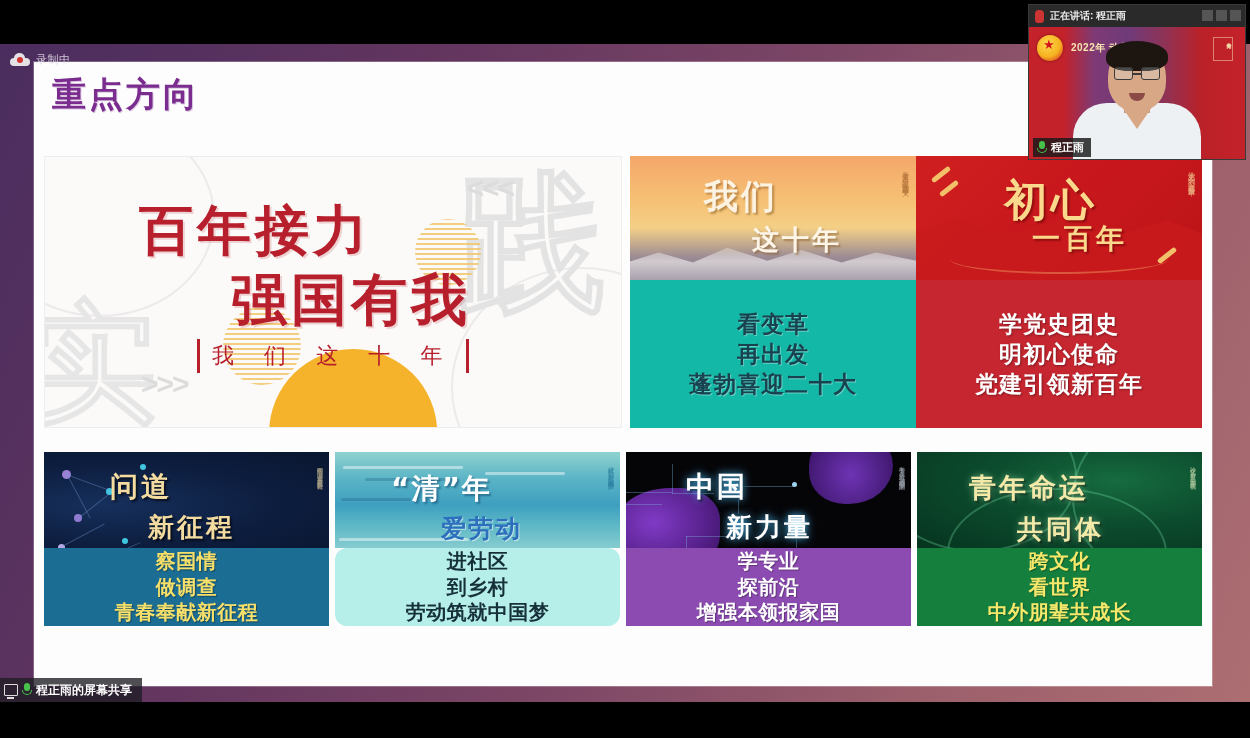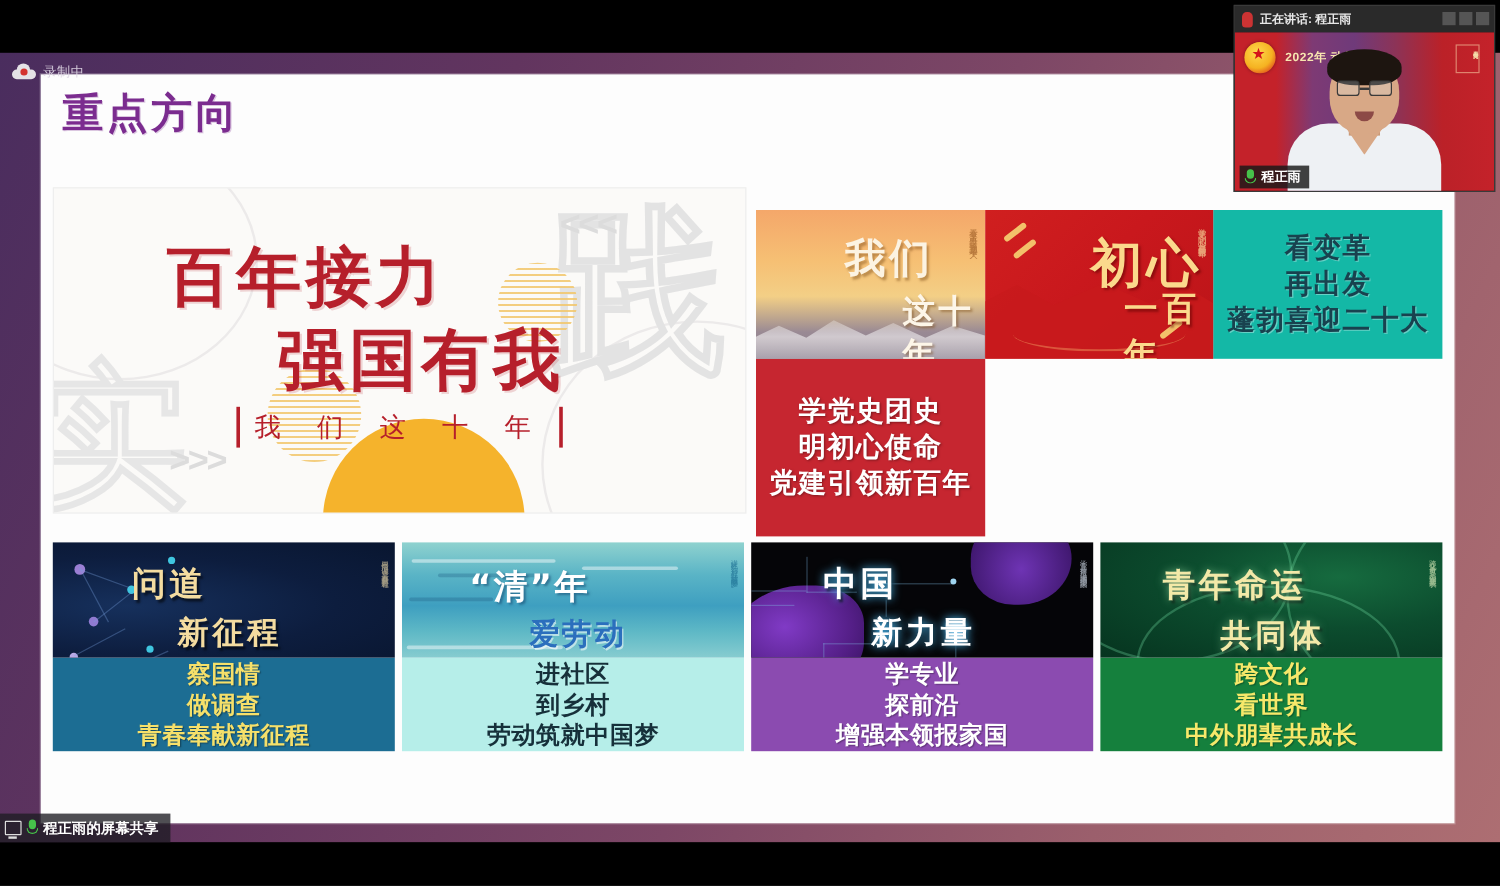--- a/index.html
+++ b/index.html
@@ -84,21 +84,21 @@
   .hero-l2{ position:absolute; left:186px; top:106px; font-size:56px; font-weight:bold;
     color:#b61f2b; letter-spacing:4px;
     font-family:"DejaVu Sans","Liberation Sans",sans-serif;
     text-shadow:2px 2px 0 rgba(182,31,43,.18); }
   .hero-sub{ position:absolute; left:152px; top:182px; display:flex; align-items:center; gap:12px; }
   .hero-sub .bar{ width:3px; height:34px; background:#b61f2b; }
   .hero-sub .txt{ font-size:22px; color:#b61f2b; letter-spacing:12px; font-weight:500; }
 
   
   .cluster{ position:relative; width:572px; height:272px; display:grid;
-    grid-template-columns:1fr 1fr 1fr; grid-template-rows:124px 148px; gap:0;margin-top:19px; }
+    grid-template-columns:1fr 1fr; grid-template-rows:124px 148px; gap:0; }
 
   .tile{ position:relative; overflow:hidden; }
   .tile .vtext{ position:absolute; right:7px; top:10px; writing-mode:vertical-rl;
     font-size:7px; line-height:1.25; letter-spacing:1px; opacity:.75; }
 
   .tile-women{
     background:linear-gradient(180deg,#f4a76a 0%,#f6c074 35%,#f3cf86 58%,#9a8a94 82%,#8b8190 100%);
   }
   .tile-women .mtn{ position:absolute; left:0; bottom:0; width:100%; height:46px;
     background:linear-gradient(180deg,rgba(255,255,255,0) 0%,rgba(255,255,255,.55) 60%,rgba(255,255,255,.25) 100%);
@@ -165,21 +165,21 @@
 
   
   .img-qing{ background:linear-gradient(180deg,#8fd2cf 0%,#5ab4c6 28%,#3e9fc0 55%,#5fb9c6 78%,#86ccd0 100%); }
   .img-qing .streak{ position:absolute; height:3px; background:rgba(255,255,255,.45); border-radius:2px; }
   .img-qing .streakd{ position:absolute; height:3px; background:rgba(30,90,130,.30); border-radius:2px; }
   .img-qing .h1{ left:56px; top:18px; font-size:28px; color:#ffffff; letter-spacing:2px;
     text-shadow:2px 2px 2px rgba(20,70,110,.55); }
   .img-qing .h2{ left:106px; top:60px; font-size:25px; color:#2b6fbd; letter-spacing:2px;
     text-shadow:1px 1px 0 rgba(255,255,255,.55); }
   .img-qing .vtext{ color:#1d6f93; }
-  .cap-cyan{ background:#b6eee9; }
+  .cap-cyan{ background:#b6eee9;border-radius:12px; }
   .cap-cyan span{ color:#16303a; }
 
   
   .img-zhong{ background:#050508; }
   .img-zhong .circ{ position:absolute; background:rgba(130,190,230,.35); }
   .img-zhong .pdot{ position:absolute; width:5px; height:5px; border-radius:50%;
     background:#9fd4ef; }
   .img-zhong .blobp{ position:absolute; left:-16px; bottom:-26px; width:110px; height:86px;
     background:radial-gradient(ellipse at 40% 40%,#8b3fd6 0%,#5b2192 60%,#33105c 100%);
     border-radius:60% 40% 50% 50%; opacity:.92; }

